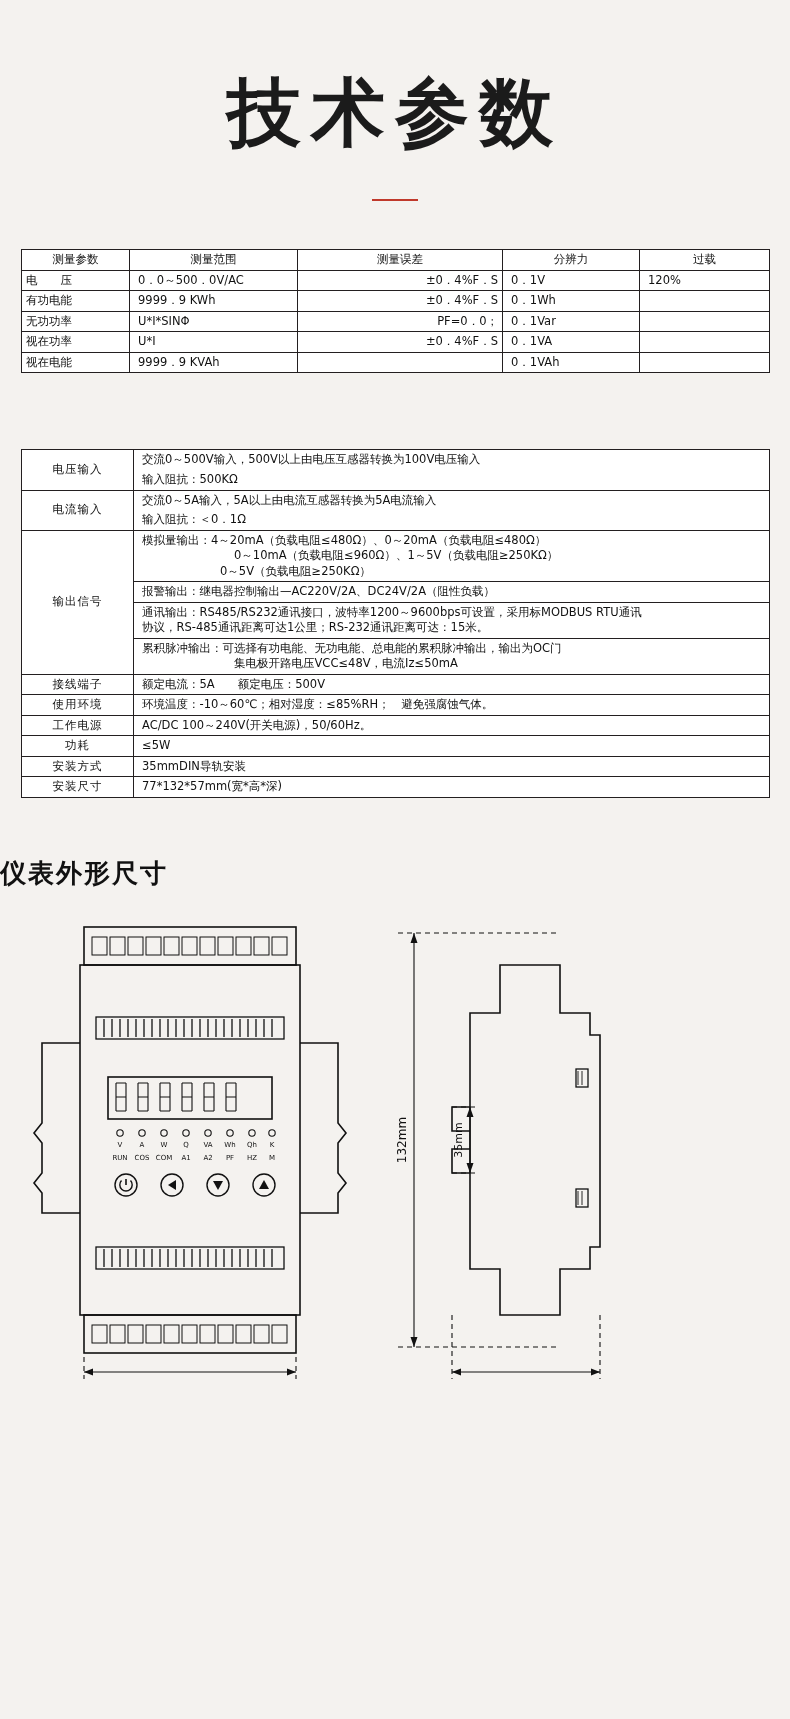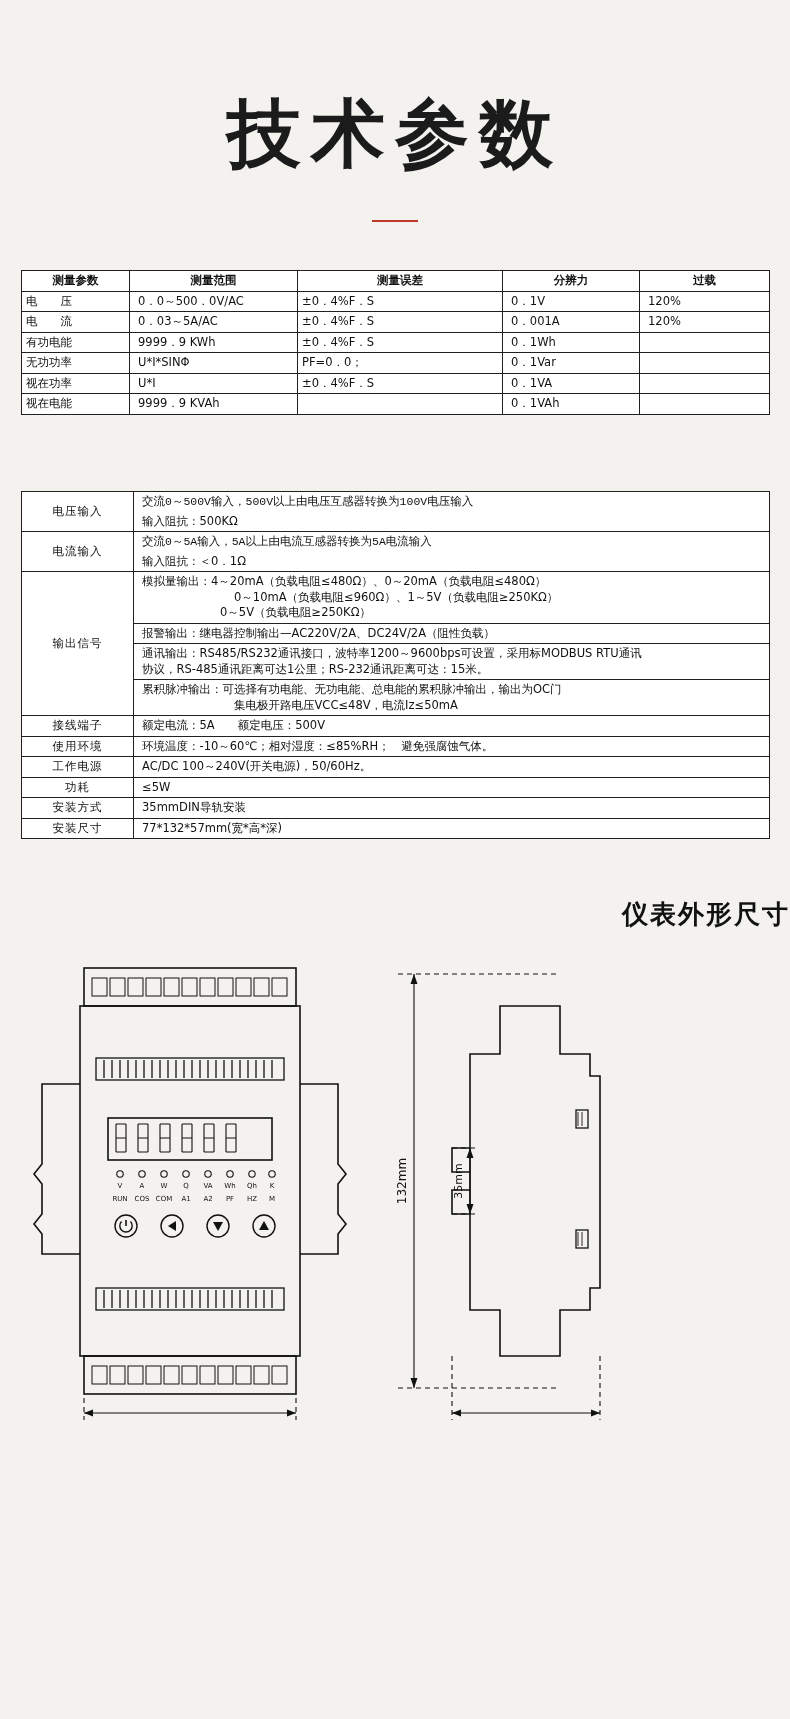--- a/index.html
+++ b/index.html
@@ -12,21 +12,21 @@
     width: 790px;
     min-height: 1719px;
     margin: 0 auto;
     background: #f4f2ef;
     position: relative;
     overflow: hidden;
   }
   
   .title-block {
     text-align: center;
-    padding-top: 93px;
+    padding-top: 72px;
   }
   .main-title {
     font-size: 74px;
     font-weight: bold;
     letter-spacing: 10px;
     color: #1b1b1b;
     line-height: 1.1;
     font-family: "DejaVu Sans", "Liberation Sans", sans-serif;
   }
   .title-rule {
@@ -48,42 +48,42 @@
   table td, table th {
     border: 1px solid #231f20;
     font-size: 11.5px;
     color: #111;
     padding: 2px 4px;
     height: 20px;
     font-family: "DejaVu Sans", "Liberation Sans", sans-serif;
     line-height: 1.35;
     vertical-align: middle;
   }
-  .t1 th { font-weight: bold; text-align: center; }
-  .t1 td.c { text-align: left; }
+  .t1 th { font-weight: normal; text-align: center; }
+  .t1 td.c { text-align: right; }
   .t1 td.l { text-align: left; padding-left: 8px; }
   .t1 .param { text-align: left; letter-spacing: 0px; margin-top: 39px; }
   .spacer { height: 28px; }
   
   .t2 td.label {
     text-align: center;
     width: 112px;
     letter-spacing: 1px;
   }
   .t2 td.val {
     text-align: left;
     padding-left: 8px;
   }
   .t2 .indent1 { padding-left: 92px; }
   .t2 .indent2 { padding-left: 78px; }
   .t2 .nb-top { border-top: none; }
-  .t2 .nb-bottom { border-bottom: none; font-family: Liberation Mono, monospace; }
+  .t2 .nb-bottom { border-bottom: none; }
   
   .sec2-title {
-    text-align: right;
+    text-align: left;
     font-size: 26px;
     font-weight: bold;
     color: #111;
     margin-top: 58px;
     letter-spacing: 2px;
     font-family: "DejaVu Sans", "Liberation Sans", sans-serif;
   }
   
   .drawing {
     margin: 26px auto 0 auto;
@@ -122,27 +122,20 @@
         <th>测量范围</th>
         <th>测量误差</th>
         <th>分辨力</th>
         <th>过载</th>
       </tr>
       <tr>
         <td class="param">电　　压</td>
         <td class="l">0．0～500．0V/AC</td>
         <td class="c">±0．4%F．S</td>
         <td class="l">0．1V</td>
-        <td class="l">120%</td>
-      </tr>
-      <tr>
-        <td class="param">电　　流</td>
-        <td class="l">0．03～5A/AC</td>
-        <td class="c">±0．4%F．S</td>
-        <td class="l">0．001A</td>
         <td class="l">120%</td>
       </tr>
       <tr>
         <td class="param">有功电能</td>
         <td class="l">9999．9 KWh</td>
         <td class="c">±0．4%F．S</td>
         <td class="l">0．1Wh</td>
         <td class="l"></td>
       </tr>
       <tr>

